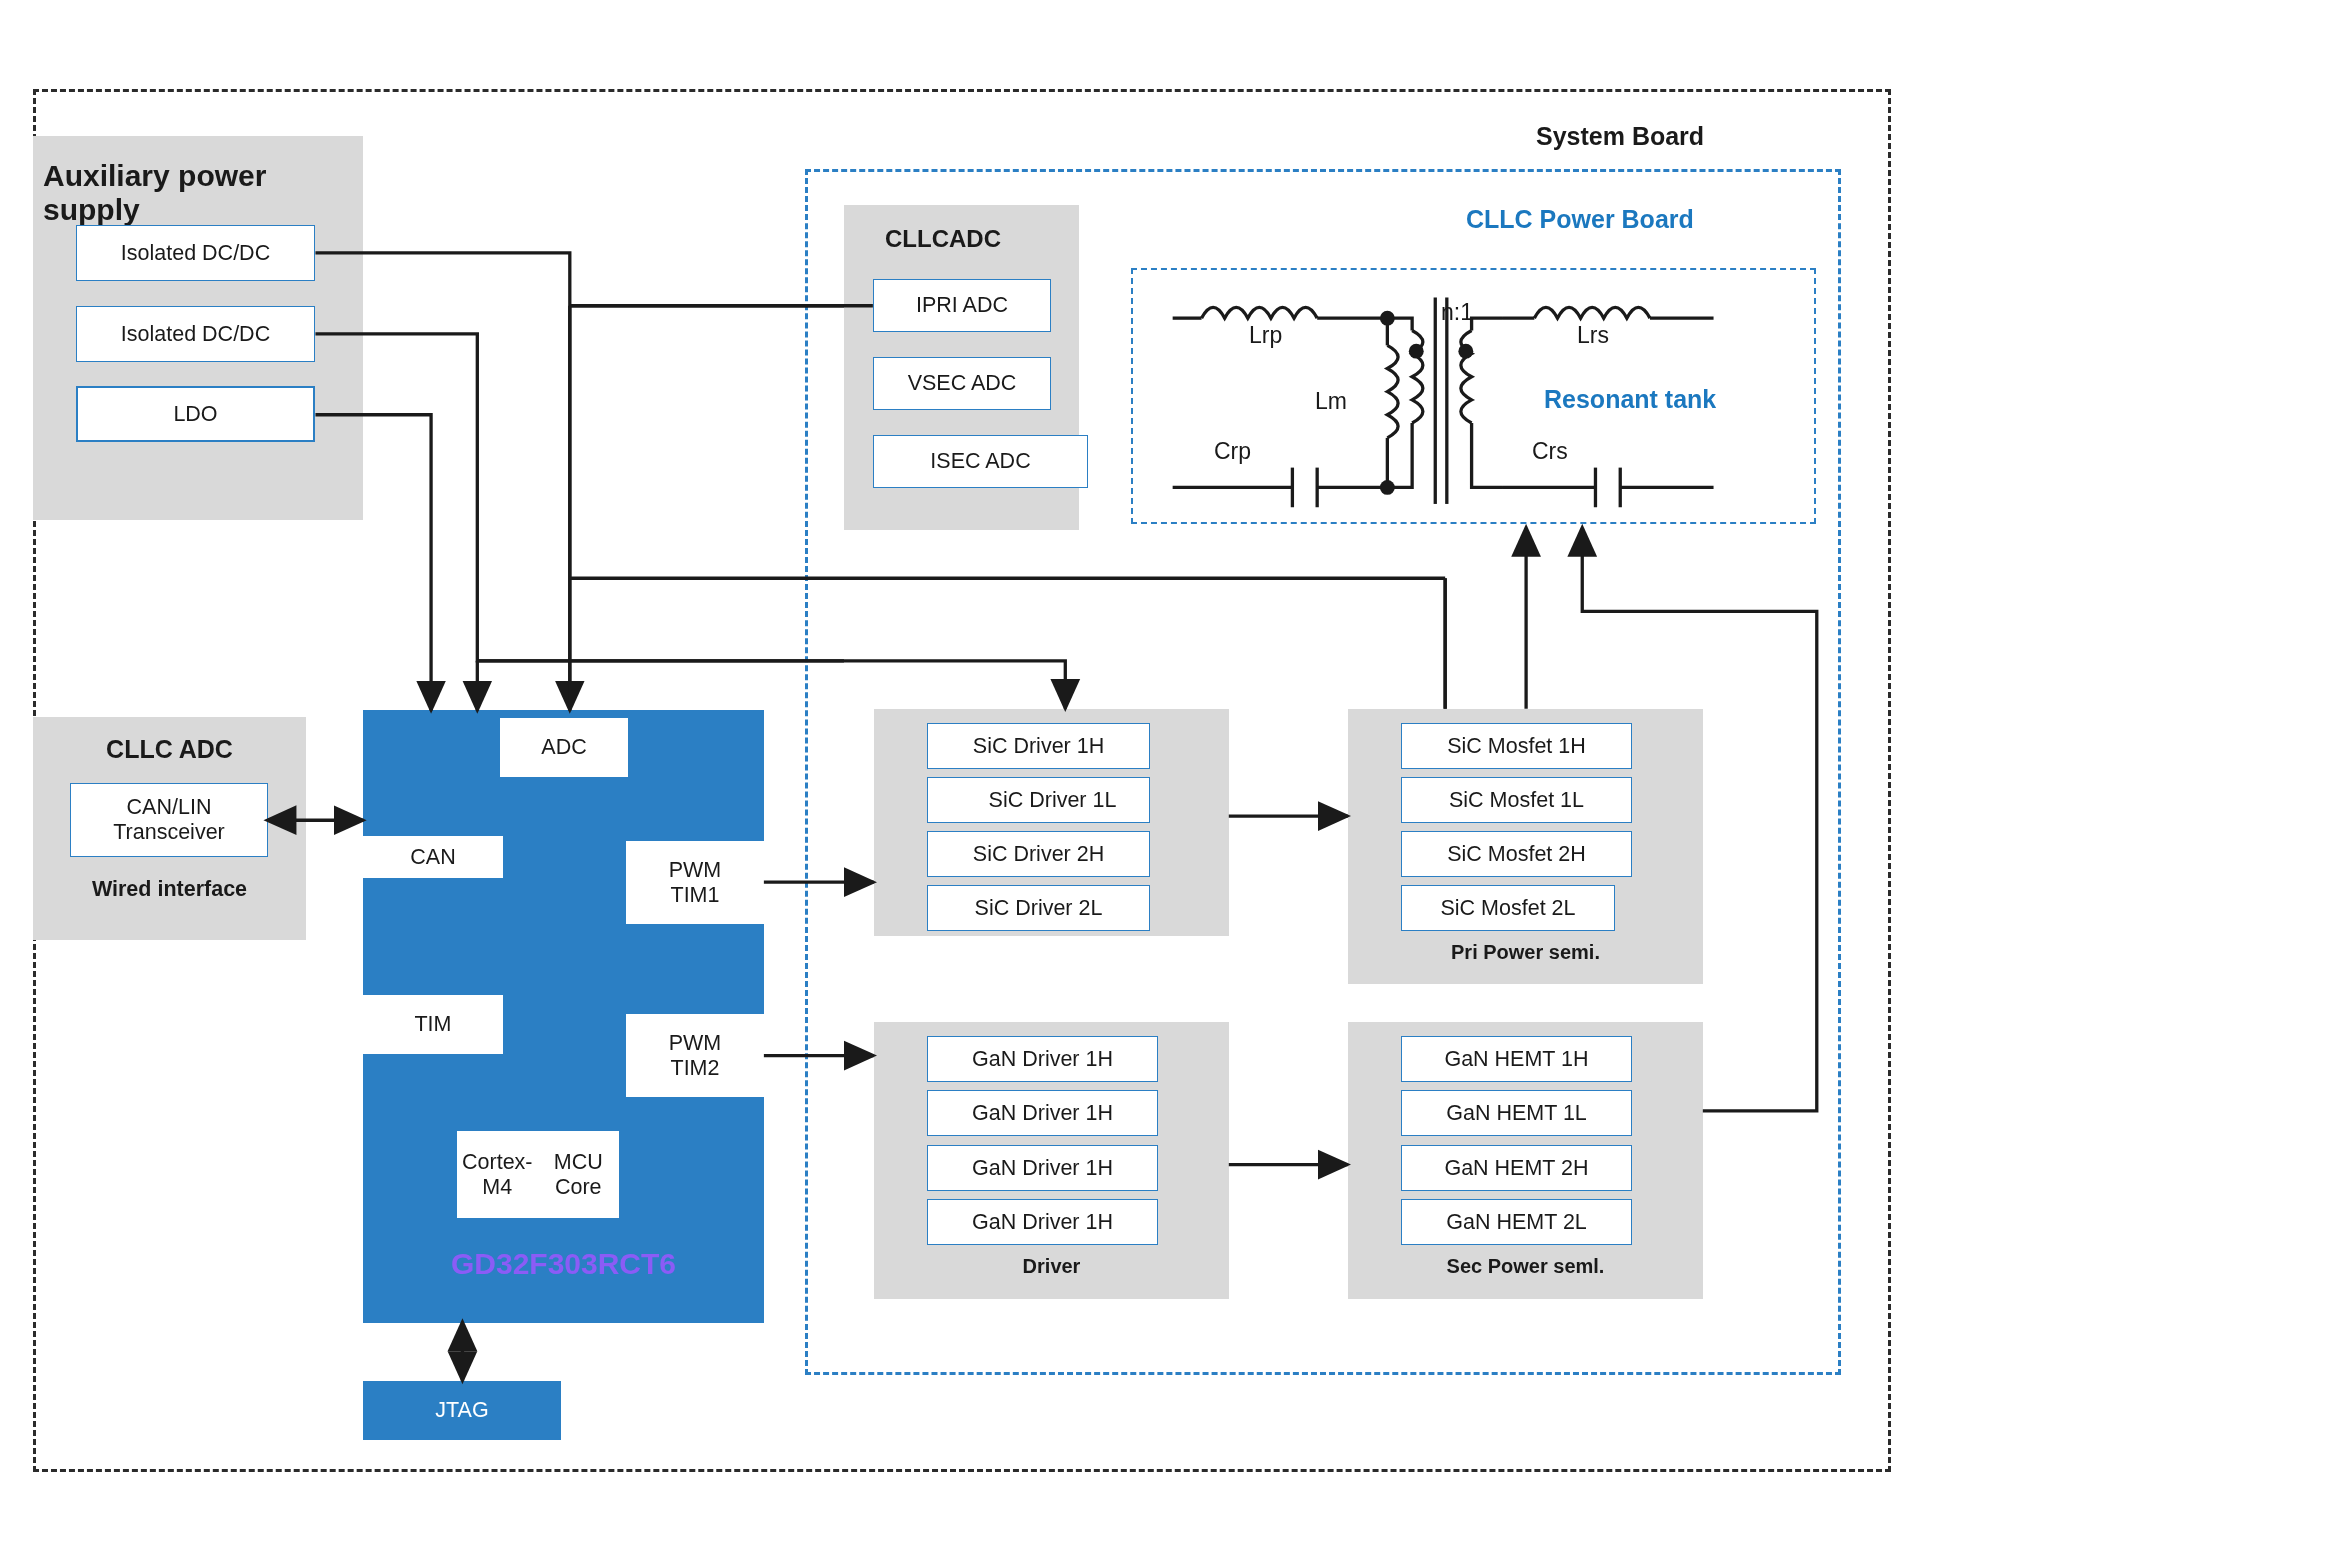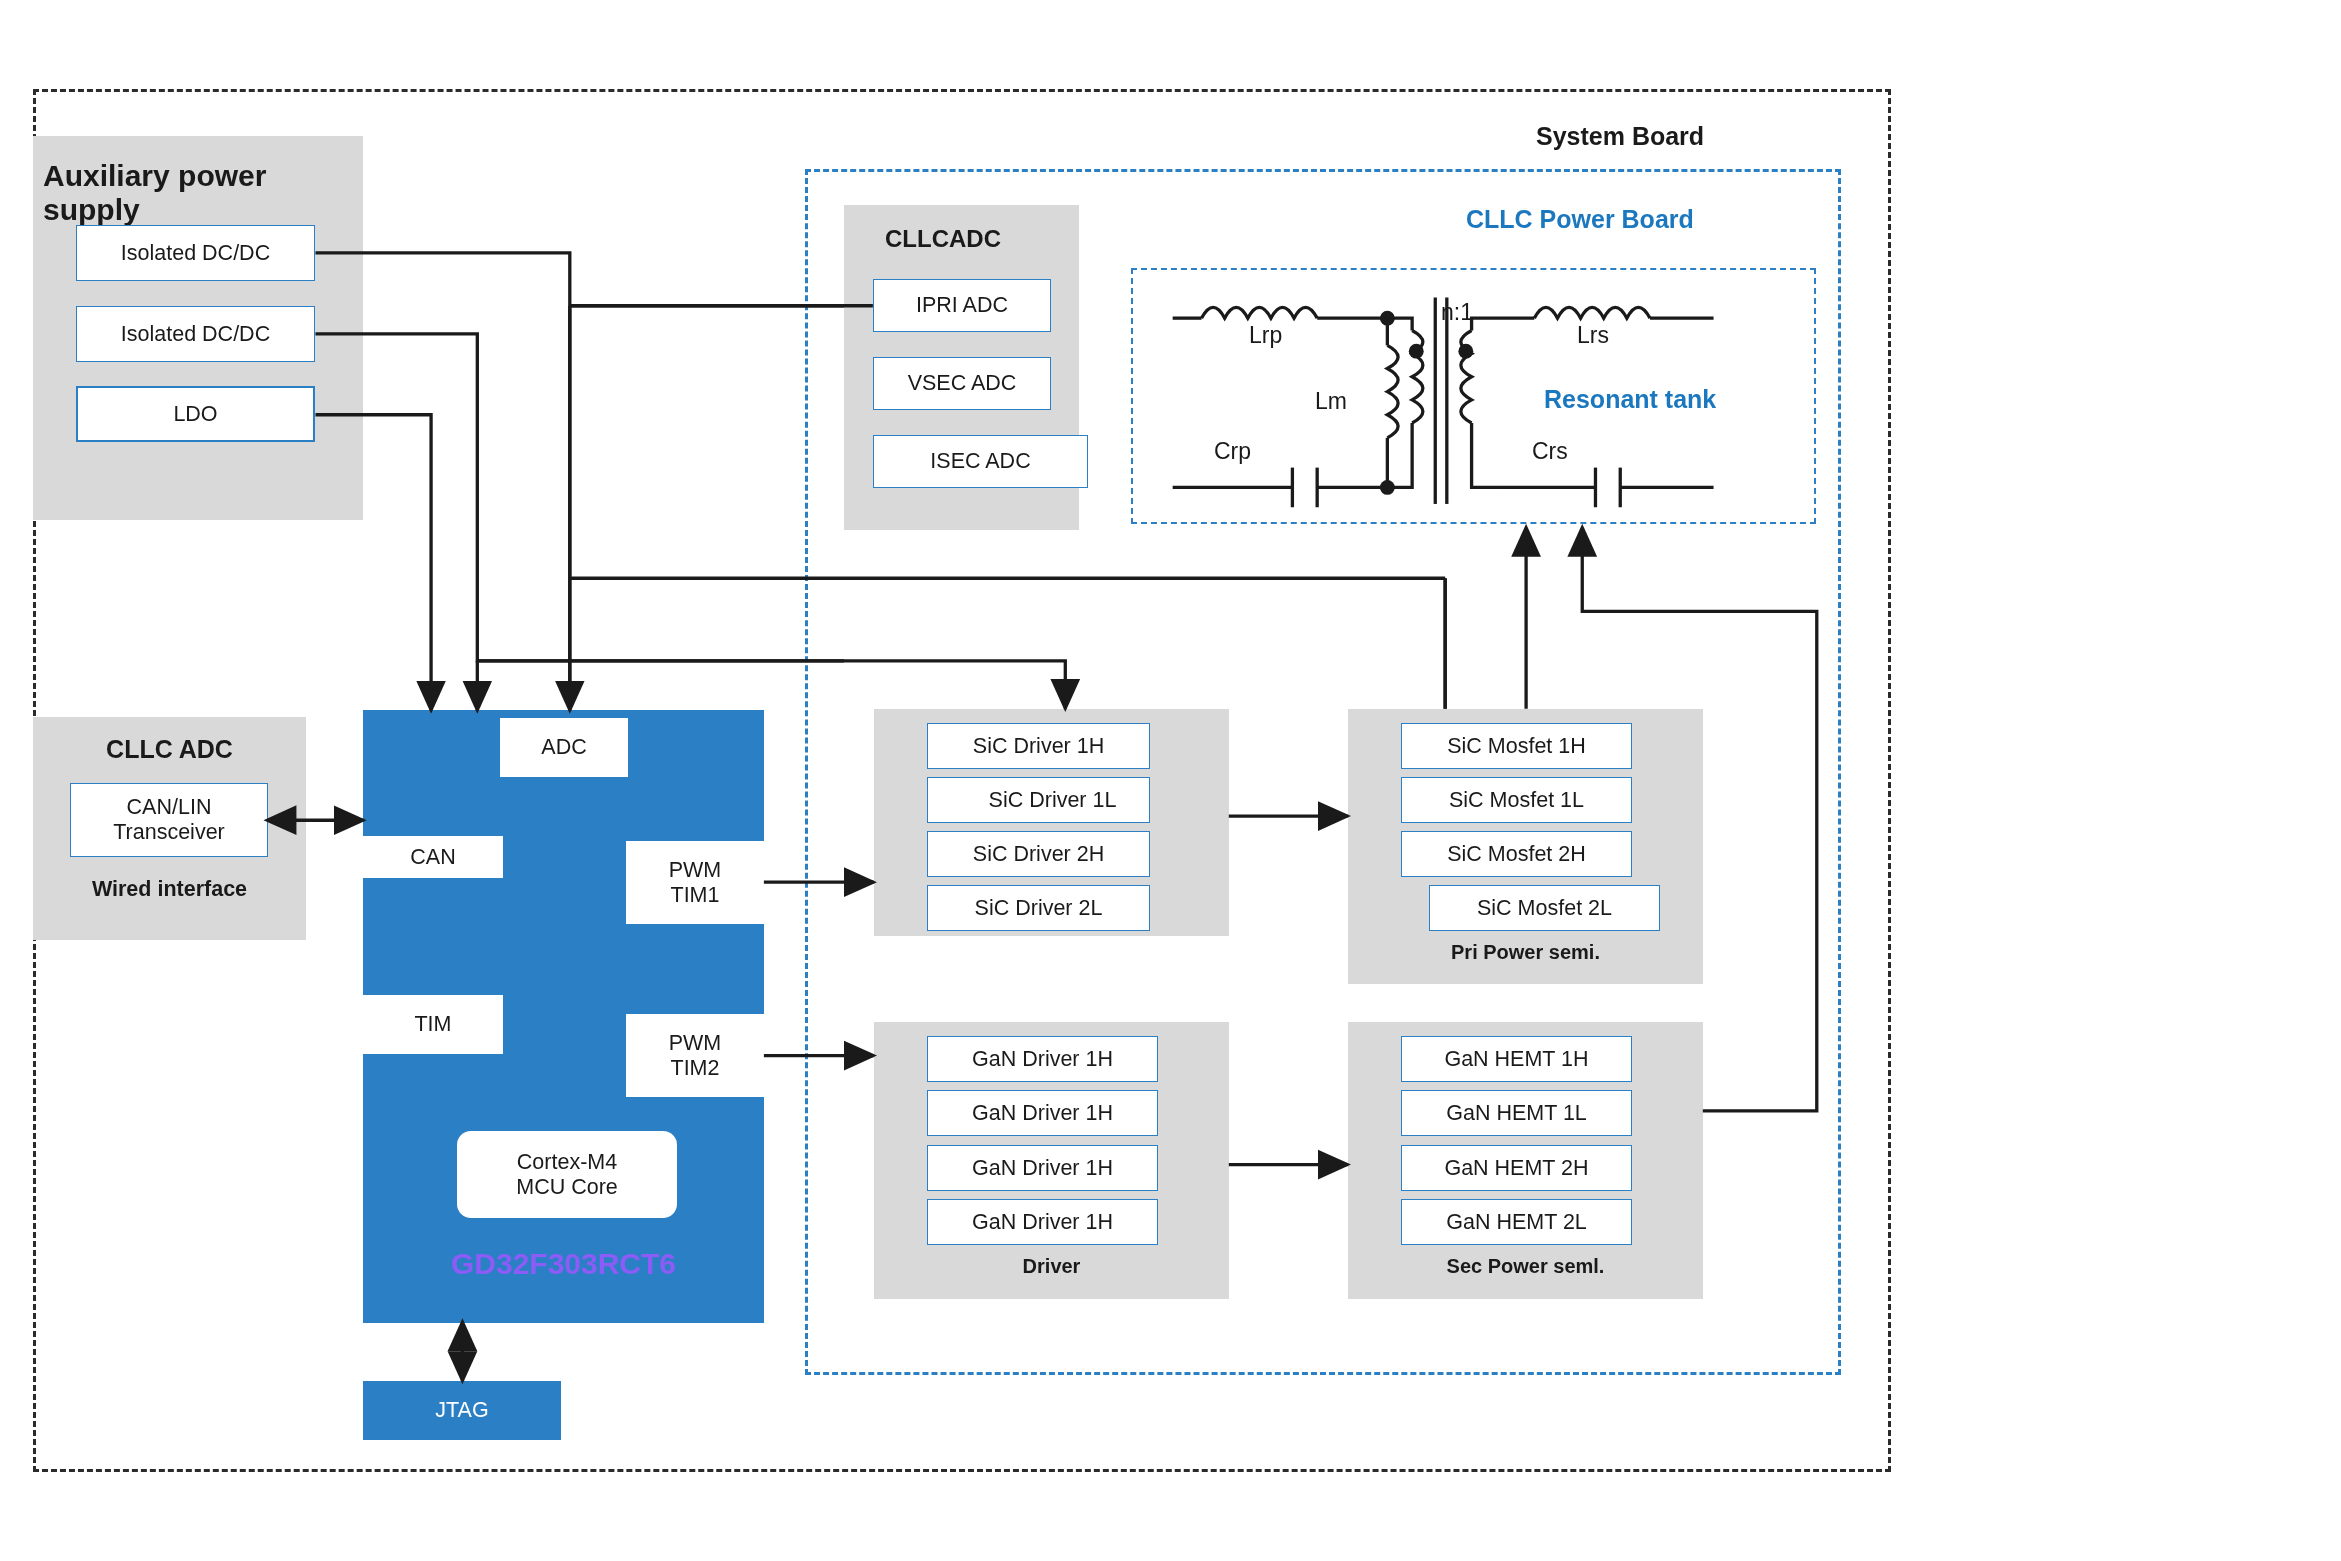--- a/index.html
+++ b/index.html
@@ -142,38 +142,38 @@
   <div class="abs mcu-sub" style="left:363px; top:995px; width:140px; height:59px;">TIM</div>
 
   <div class="abs mcu-sub" style="left:626px; top:841px; width:138px; height:83px; flex-direction:column;">
     <span>PWM</span>
     <span>TIM1</span>
   </div>
   <div class="abs mcu-sub" style="left:626px; top:1014px; width:138px; height:83px; flex-direction:column;">
     <span>PWM</span>
     <span>TIM2</span>
   </div>
-  <div class="abs mcu-sub" style="left:457px; top:1131px; width:220px; height:87px; flex-direction:column;border-radius:14px;">
+  <div class="abs mcu-sub" style="left:457px; top:1131px; width:162px; height:87px; flex-direction:row;">
     <span>Cortex-M4</span>
     <span>MCU Core</span>
   </div>
 
   <div class="abs jtag" style="left:363px; top:1381px; width:198px; height:59px;">JTAG</div>
 
   <div class="abs gray-group" style="left:874px; top:709px; width:355px; height:227px;"></div>
   <div class="abs wbox" style="left:927px; top:723px; width:223px; height:46px;">SiC Driver 1H</div>
   <div class="abs wbox" style="left:927px; top:777px; width:223px; height:46px;padding-left:28px;">SiC Driver 1L</div>
   <div class="abs wbox" style="left:927px; top:831px; width:223px; height:46px;">SiC Driver 2H</div>
   <div class="abs wbox" style="left:927px; top:885px; width:223px; height:46px;">SiC Driver 2L</div>
 
   <div class="abs gray-group" style="left:1348px; top:709px; width:355px; height:275px;"></div>
   <div class="abs wbox" style="left:1401px; top:723px; width:231px; height:46px;">SiC Mosfet 1H</div>
   <div class="abs wbox" style="left:1401px; top:777px; width:231px; height:46px;">SiC Mosfet 1L</div>
   <div class="abs wbox" style="left:1401px; top:831px; width:231px; height:46px;">SiC Mosfet 2H</div>
-  <div class="abs wbox" style="left:1401px; top:885px; width:231px; height:46px;margin-left:28px;">SiC Mosfet 2L</div>
+  <div class="abs wbox" style="left:1401px; top:885px; width:214px; height:46px;">SiC Mosfet 2L</div>
   <div class="abs grouplabel" style="left:1348px; top:941px; width:355px;">Pri Power semi.</div>
 
   <div class="abs gray-group" style="left:874px; top:1022px; width:355px; height:277px;"></div>
   <div class="abs wbox" style="left:927px; top:1036px; width:231px; height:46px;">GaN Driver 1H</div>
   <div class="abs wbox" style="left:927px; top:1090px; width:231px; height:46px;">GaN Driver 1H</div>
   <div class="abs wbox" style="left:927px; top:1145px; width:231px; height:46px;">GaN Driver 1H</div>
   <div class="abs wbox" style="left:927px; top:1199px; width:231px; height:46px;">GaN Driver 1H</div>
   <div class="abs grouplabel" style="left:874px; top:1255px; width:355px;">Driver</div>
 
   <div class="abs gray-group" style="left:1348px; top:1022px; width:355px; height:277px;"></div>

